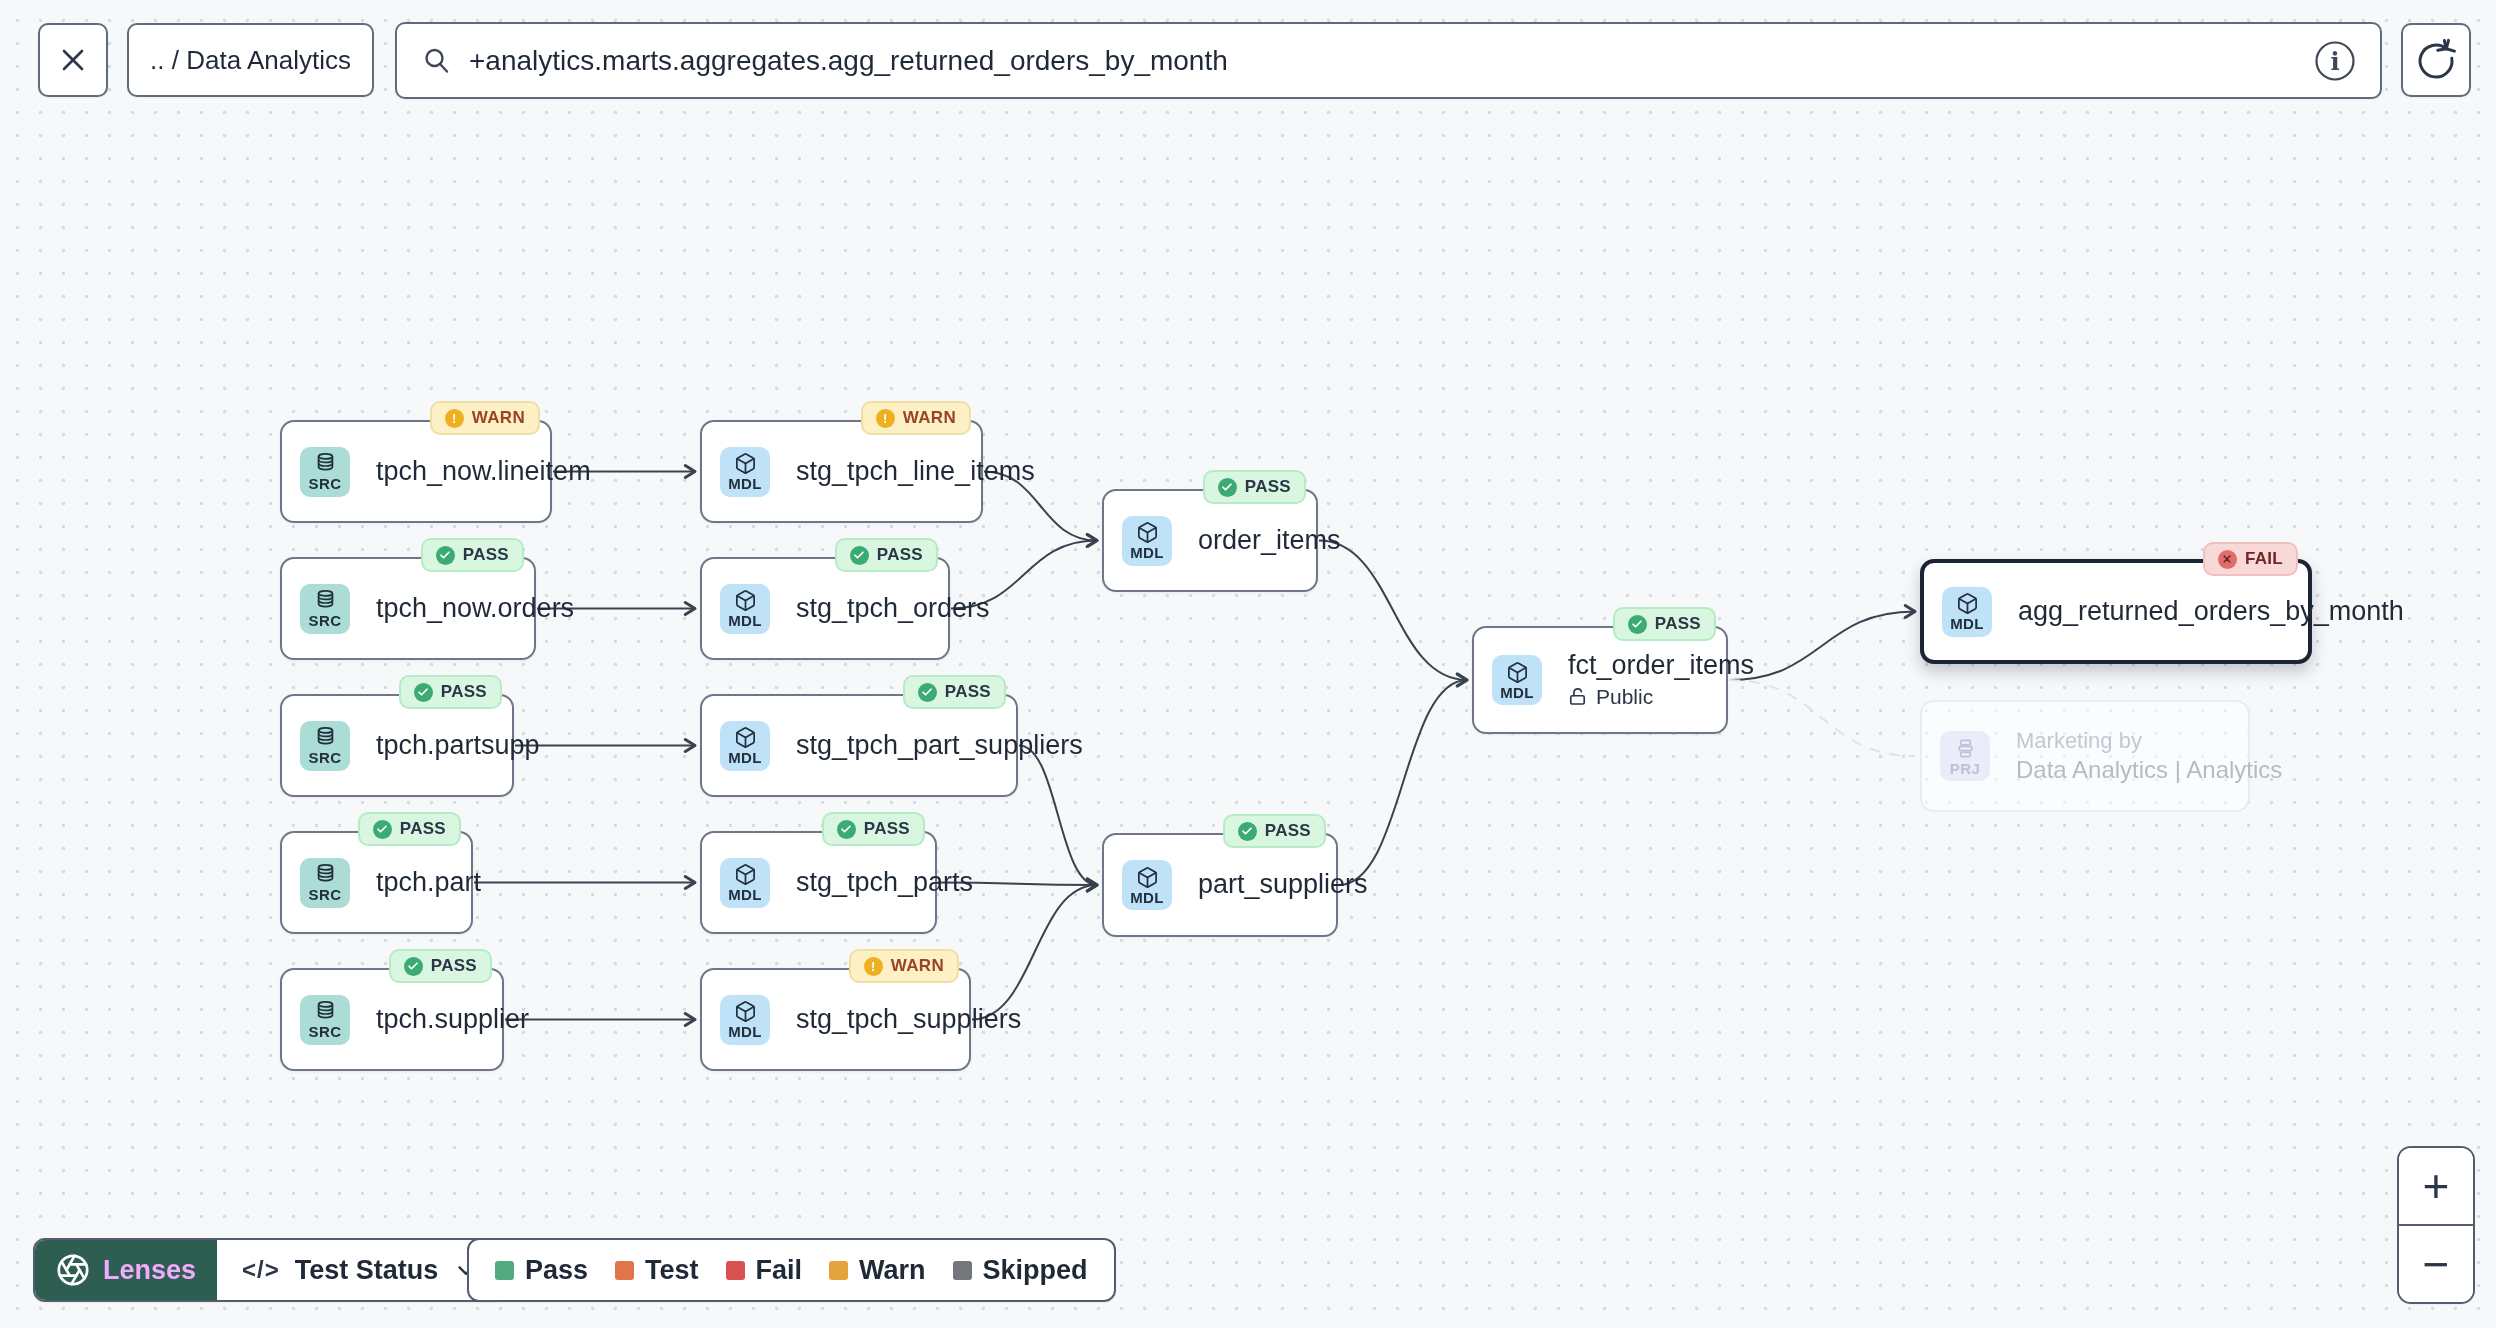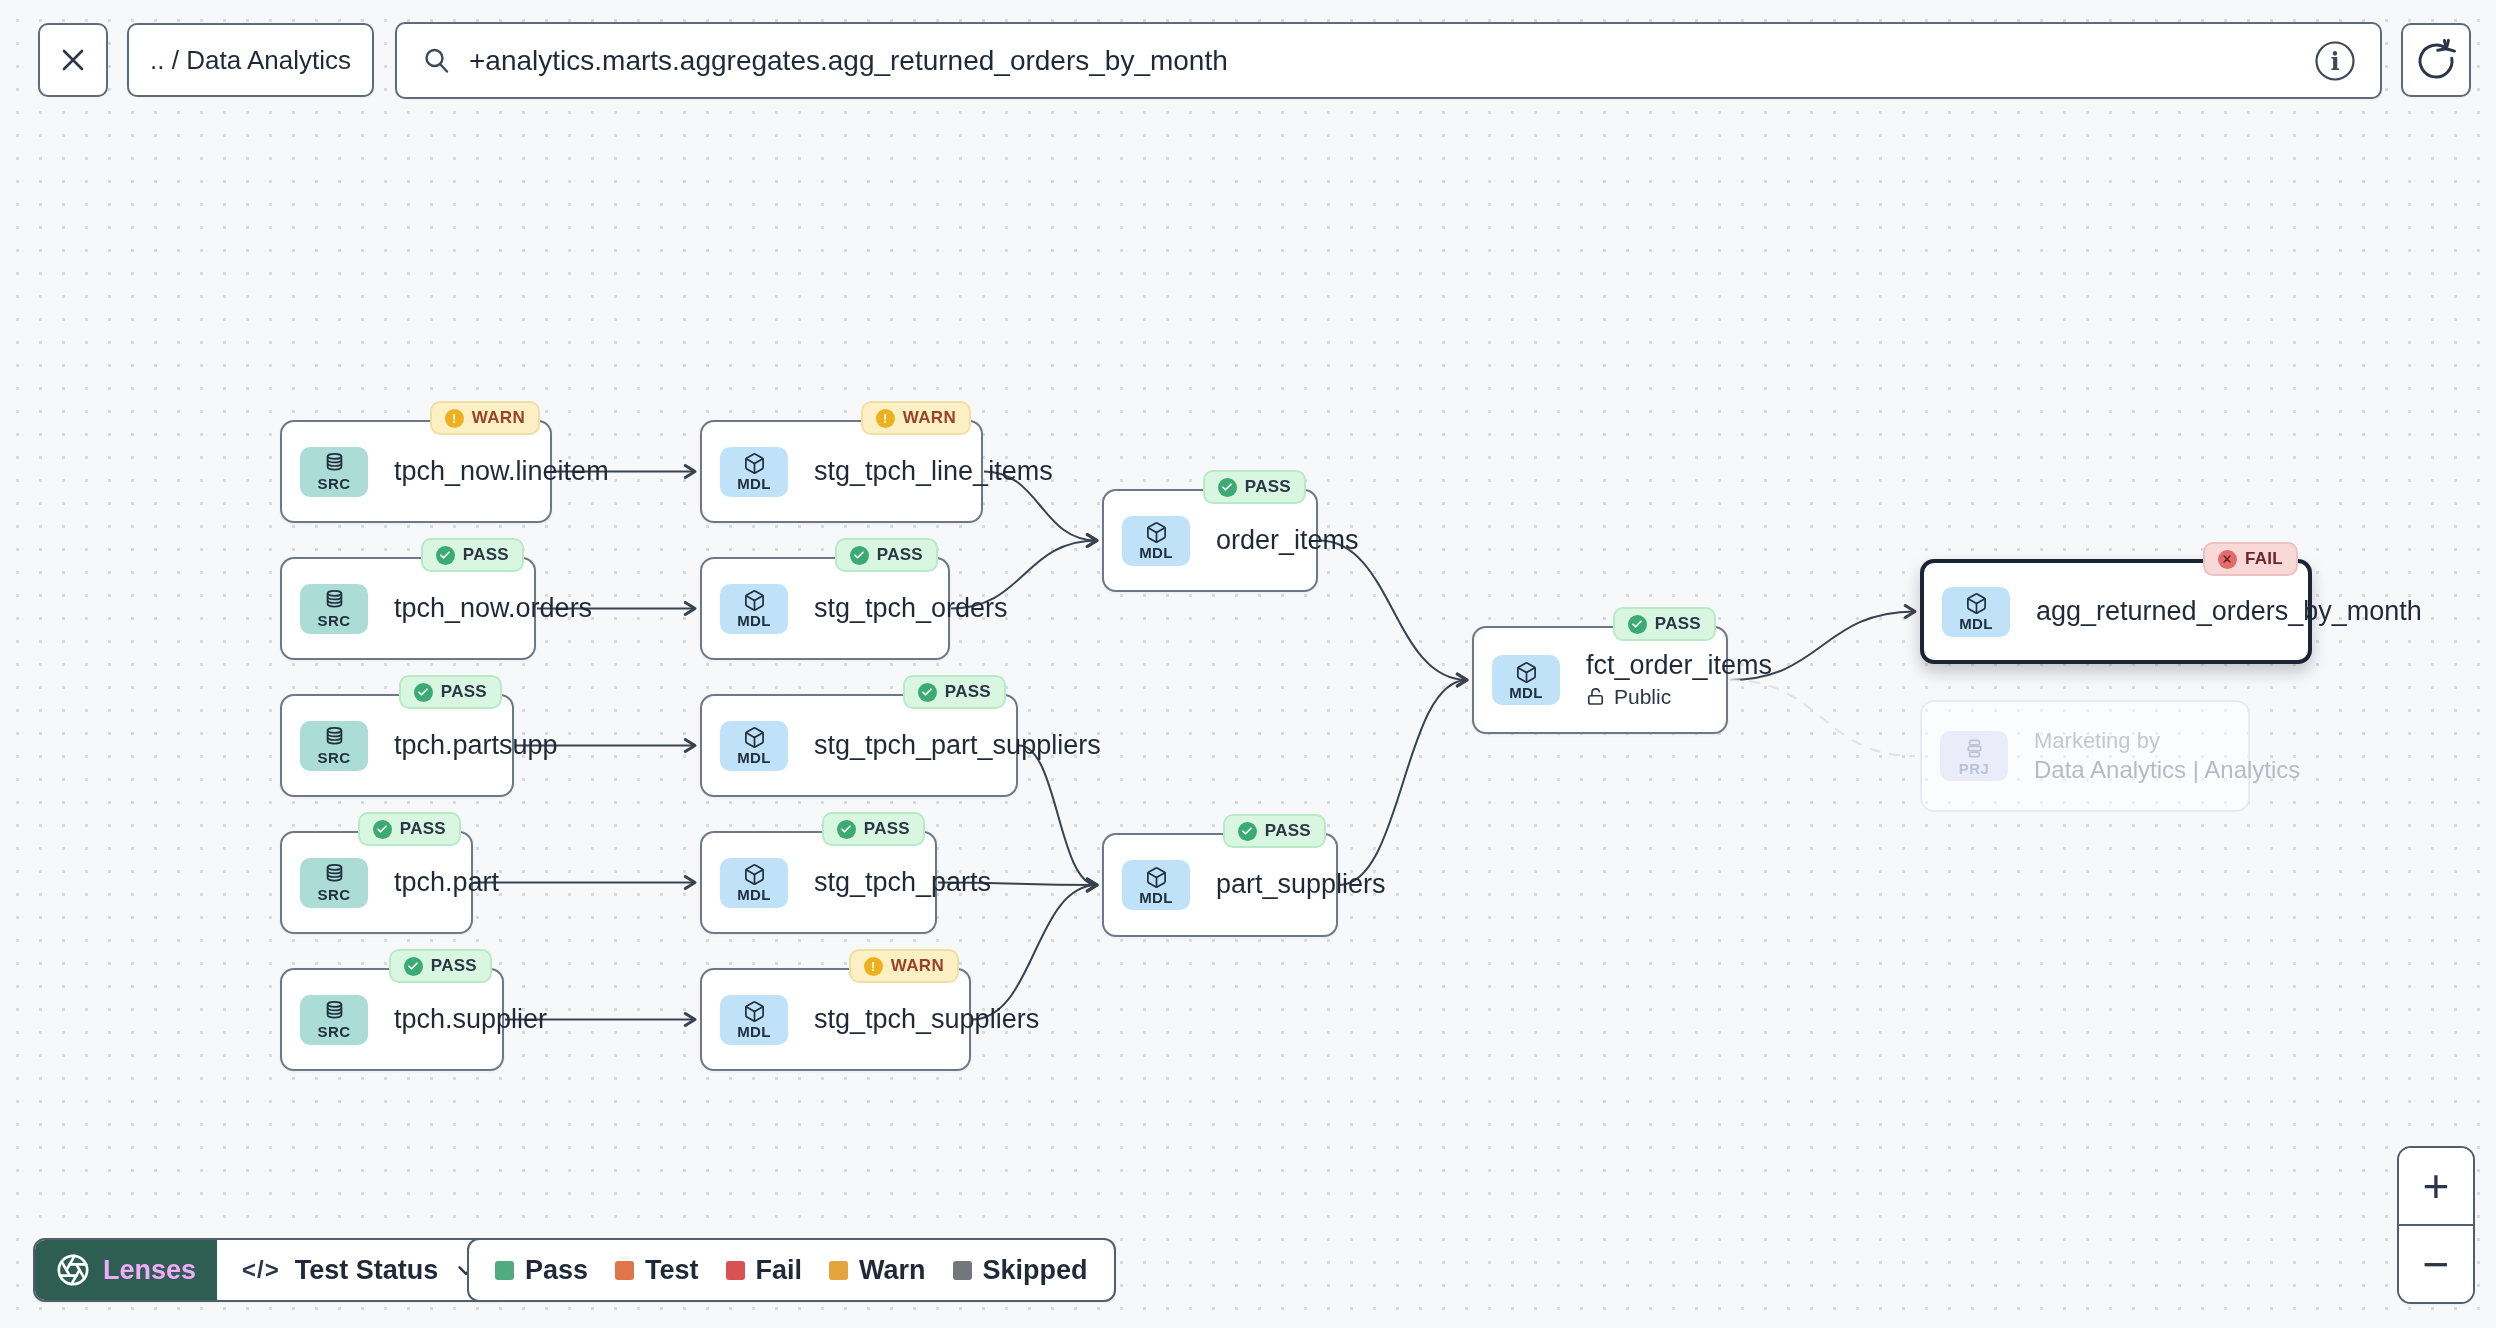--- a/index.html
+++ b/index.html
@@ -33,21 +33,21 @@
     border:4px solid #1b2433;
     box-shadow:0 8px 16px rgba(15,23,42,.22);
     z-index:3;
   }
   .node.ghost {
     background:rgba(255,255,255,.55);
     border:2px solid #e8ebf2;
     box-shadow:none;
   }
   .chip {
-    width:68px; height:50px; border-radius:10px;
+    width:50px; height:50px; border-radius:10px;
     display:flex; flex-direction:column; align-items:center; justify-content:center;
     flex:0 0 auto;
   }
   .chip .kind {
     font-size:15px; font-weight:700; color:#22303e; letter-spacing:.4px; line-height:1;
     margin-top:1px;
   }
   .chip svg { display:block; }
   .node.ghost .chip { background:#eaedf9 !important; }
   .node.ghost .chip .kind { color:#bbc2da; }

